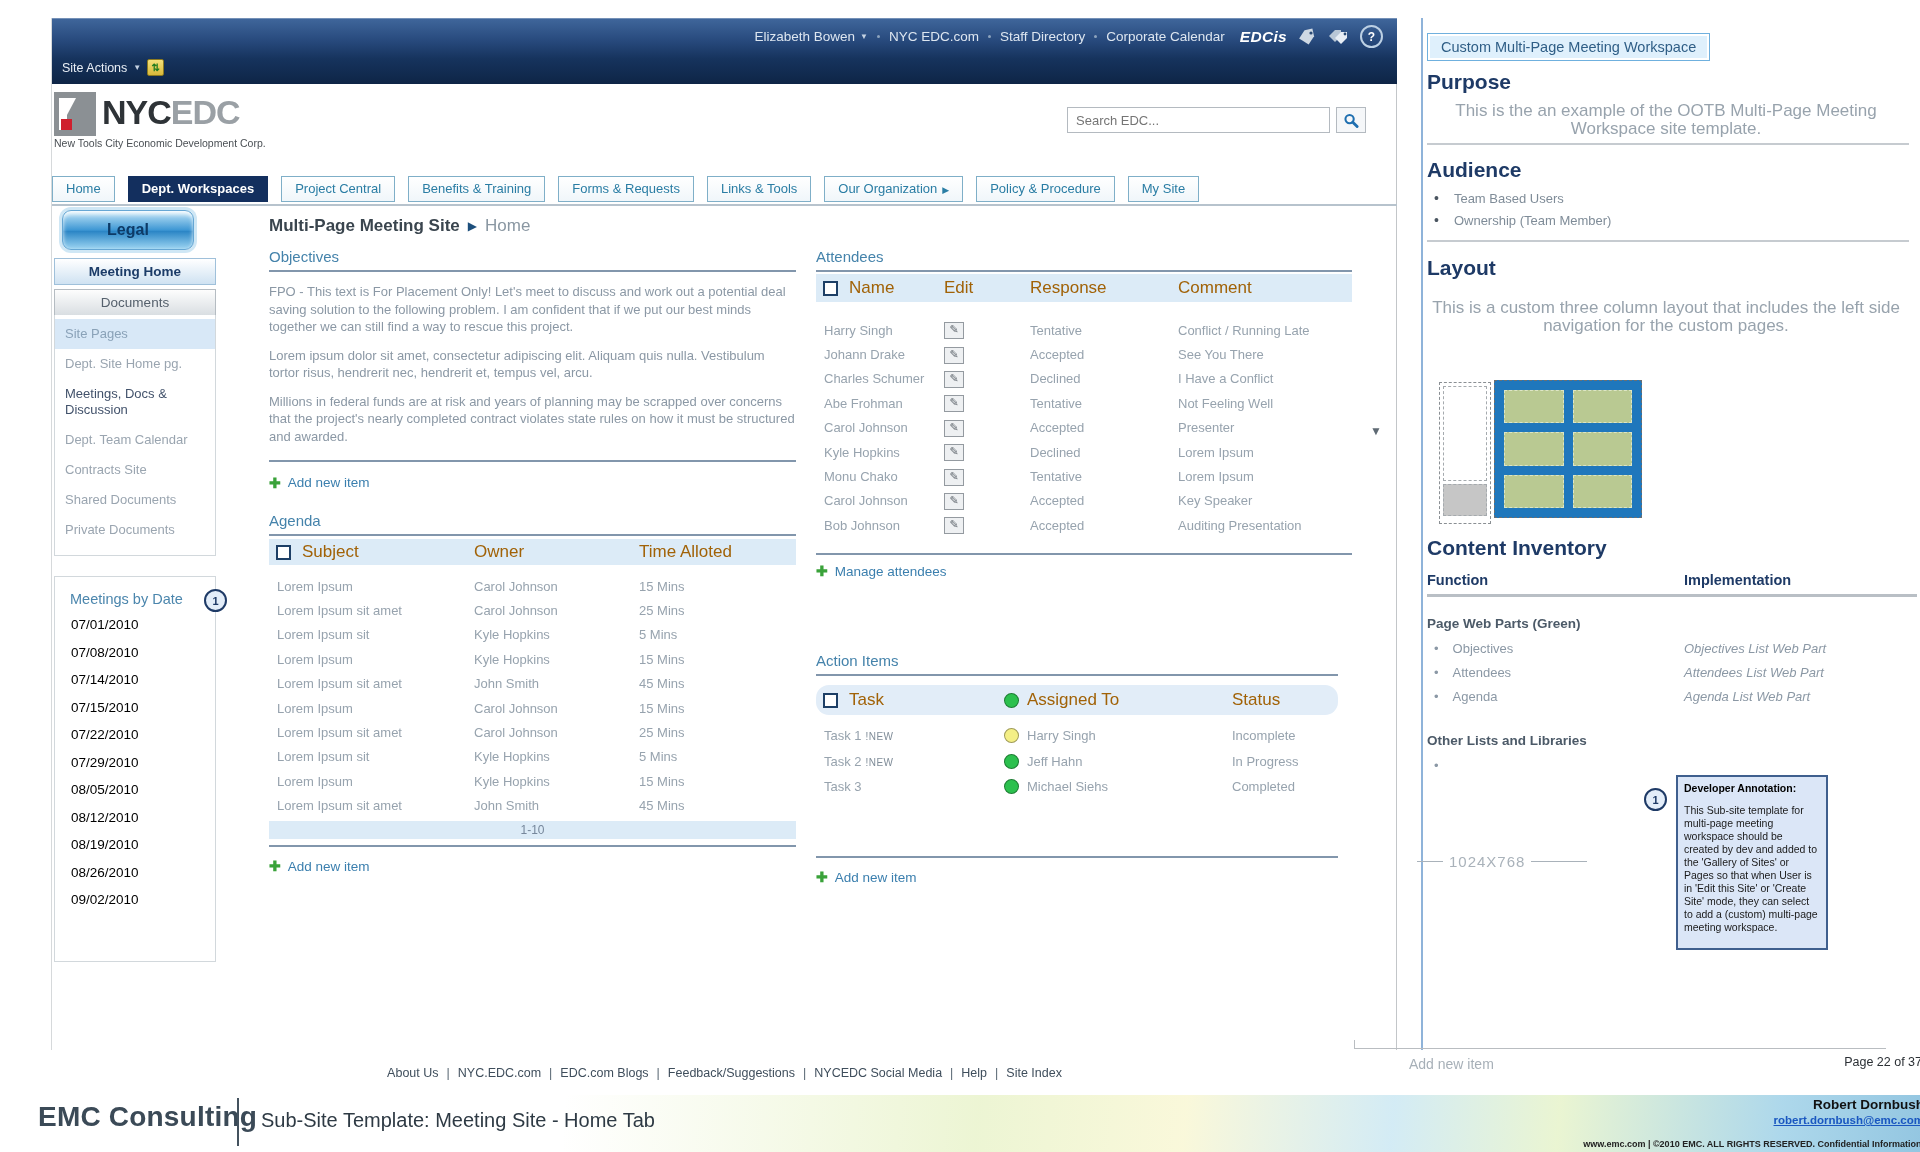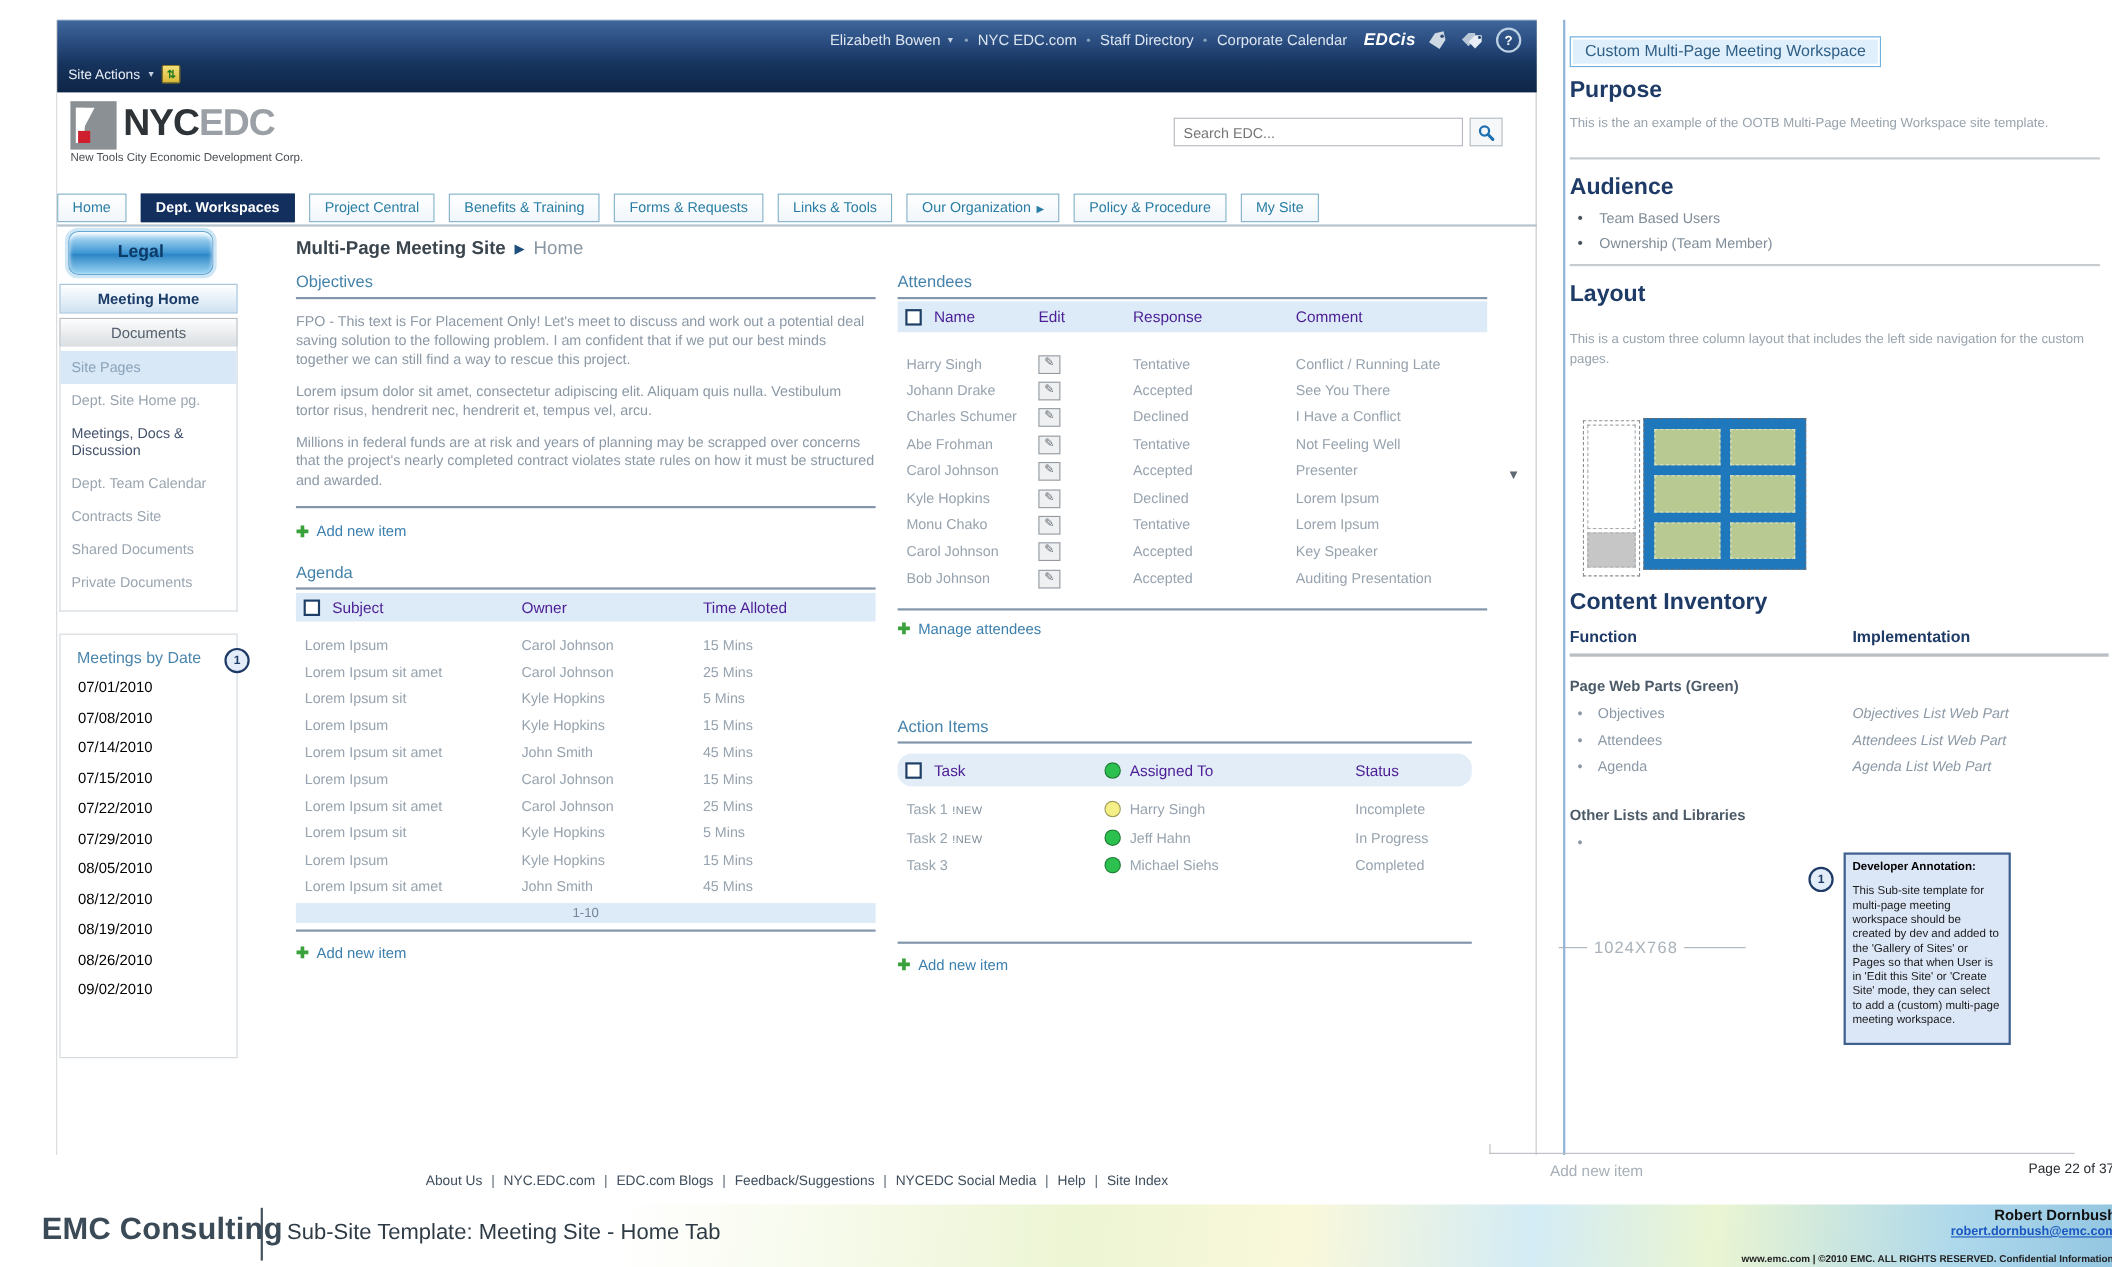--- a/index.html
+++ b/index.html
@@ -25,21 +25,21 @@
   .tb-brand{font-weight:bold;font-style:italic;color:#fff;font-size:15.5px;margin-left:6px;letter-spacing:.3px;}
   .tb-icn{display:inline-flex;align-items:center;justify-content:center;}
   .help-circle{width:19px;height:19px;border-radius:50%;border:2px solid #bcd0e4;color:#fff;
     font-size:12px;font-weight:bold;display:flex;align-items:center;justify-content:center;}
   .site-actions{position:absolute;left:10px;bottom:8px;display:flex;align-items:center;gap:6px;
     color:#e8eef5;font-size:12.5px;}
   .sa-icon{width:15px;height:15px;background:linear-gradient(#f4e07a,#d9b93a);border:1px solid #8c7a20;
     border-radius:2px;color:#1f7a1f;font-size:10px;font-weight:bold;display:flex;align-items:center;justify-content:center;}
 
   
-  #logo{position:absolute;left:40px;top:92px;text-align:center;}
+  #logo{position:absolute;left:30px;top:92px;text-align:center;}
   .logo-row{display:flex;align-items:flex-start;gap:6px;}
   .logo-mark{position:relative;width:42px;height:44px;background:#8b9094;}
   .logo-mark .notch{position:absolute;left:5px;top:6px;width:0;height:0;
     border-left:17px solid #fff;border-bottom:32px solid transparent;}
   .logo-mark .notch2{position:absolute;left:5px;top:6px;width:8px;height:32px;background:#fff;}
   .logo-mark .red{position:absolute;left:7px;bottom:6px;width:11px;height:11px;background:#cf1f2e;}
   .logo-text{font-weight:800;font-size:34px;letter-spacing:-1px;line-height:40px;}
   .logo-nyc{color:#2e3337;}
   .logo-edc{color:#9aa0a5;}
   .logo-tag{font-size:10.5px;color:#4a4f54;margin-top:1px;}
@@ -90,21 +90,21 @@
   .rule{height:2px;background:#8296ac;}
   .para{font-size:13px;color:#8b98a5;line-height:17.5px;margin:11px 0;}
   .add-link{display:flex;align-items:center;gap:7px;color:#3b7fae;font-size:13.5px;cursor:pointer;}
   .plus-icon{color:#3aa23a;font-weight:bold;font-size:14px;line-height:14px;}
 
   #objectives{position:absolute;left:245px;top:248px;width:527px;}
   #objectives .add-link{margin-top:13px;}
   #objectives .rule.bottom{margin-top:15px;}
 
   #agenda{position:absolute;left:245px;top:512px;width:527px;}
-  .thead{background:#dcebf7;display:grid;align-items:center;height:26px;color:#4c1d95;font-size:14px;}
+  .thead{background:#dcebf7;display:grid;align-items:center;height:26px;color:#a16207;font-size:17px;}
   .thead .hc1{display:flex;align-items:center;gap:11px;padding-left:7px;}
   .checkbox{width:11px;height:11px;border:2px solid #1d3f66;background:#fff;display:inline-block;cursor:pointer;}
   .trow{display:grid;align-items:center;height:24.4px;color:#97a3ae;font-size:13px;}
   .trow .c1{padding-left:8px;}
   .ag{grid-template-columns:205px 165px 157px;}
   #agenda .thead{margin-top:3px;}
   #agenda .rows{margin-top:9px;}
   .pagerow{background:#dcebf7;height:18px;display:flex;align-items:center;justify-content:center;
     color:#76879b;font-size:12px;margin-top:3px;}
   #agenda .rule.bottom{margin-top:6px;}
@@ -133,21 +133,21 @@
 
   #footer-links{position:absolute;left:28px;top:1066px;width:1345px;text-align:center;
     font-size:12.5px;color:#3f4e5c;}
   #footer-links .fl{cursor:pointer;}
   #footer-links .fl-sep{margin:0 8px;color:#5a6874;}
 
   
   #panel-title{position:absolute;left:1403px;top:33px;padding:5px 13px;background:#dff0fc;
     border:1px solid #6fb0de;box-shadow:inset 0 0 0 2px #fff;color:#2f5e86;font-size:14.5px;}
   .rp-h{position:absolute;font-size:21px;font-weight:bold;color:#1e3a66;}
-  .rp-p{position:absolute;font-size:12px;color:#98a3ad;line-height:18px;width:478px;}
+  .rp-p{position:absolute;font-size:17px;color:#98a3ad;line-height:18px;width:478px;text-align:center;}
   .rp-div{position:absolute;left:1403px;width:482px;height:2px;background:#c6cbd0;}
   .rp-li{position:absolute;display:flex;align-items:center;gap:15px;font-size:13px;color:#7f8c98;}
   .rp-li .b{color:#4a5560;font-size:14px;}
 
   .diag-left{position:absolute;left:1415px;top:382px;width:44px;height:134px;border:1px dashed #8a8f93;padding:3px;}
   .diag-left-top{height:93px;border:1px dashed #a5aaae;background:#fff;}
   .diag-left-bot{height:30px;border:1px dashed #a5aaae;background:#c6c6c6;margin-top:3px;}
   .diag-main{position:absolute;left:1470px;top:380px;width:148px;height:138px;background:#1f77bc;
     border:1px dashed #6a6f73;padding:9px;box-sizing:border-box;display:grid;
     grid-template-columns:1fr 1fr;grid-template-rows:1fr 1fr 1fr;gap:9px;}

